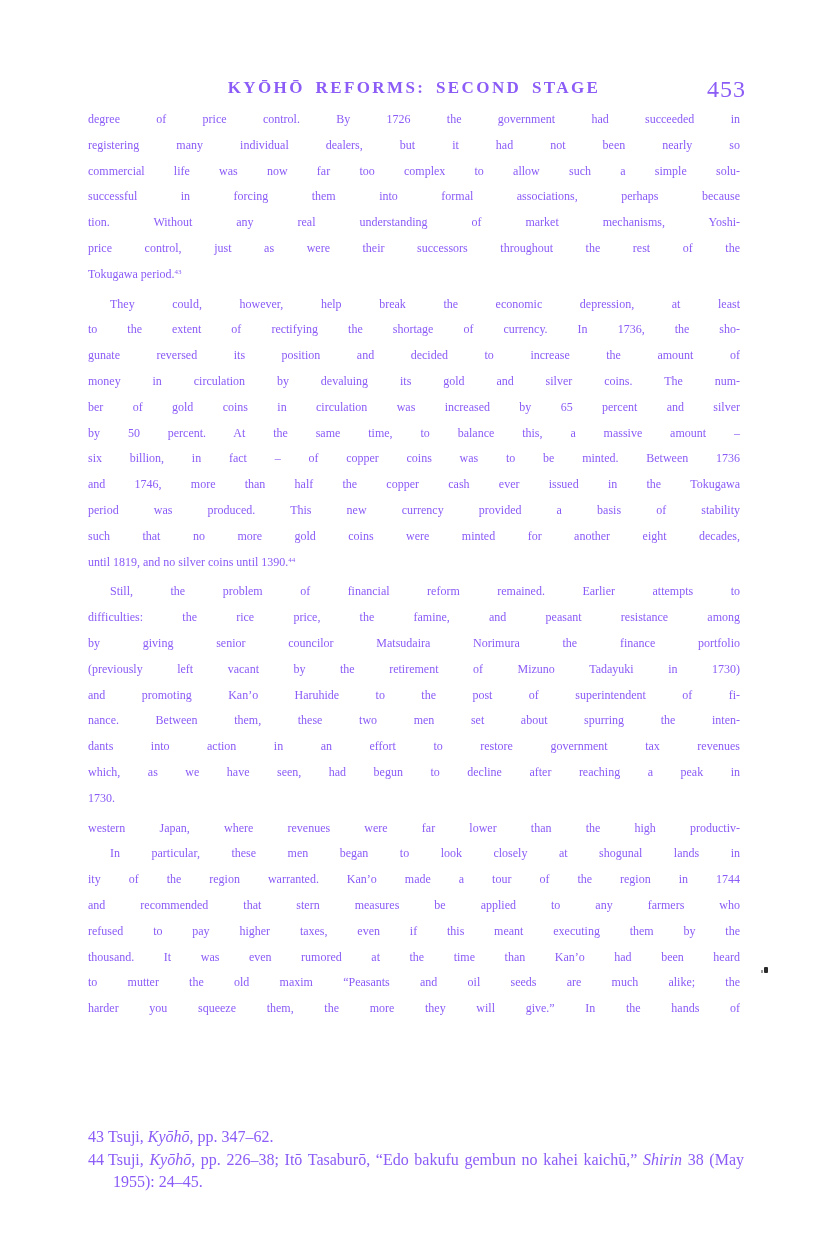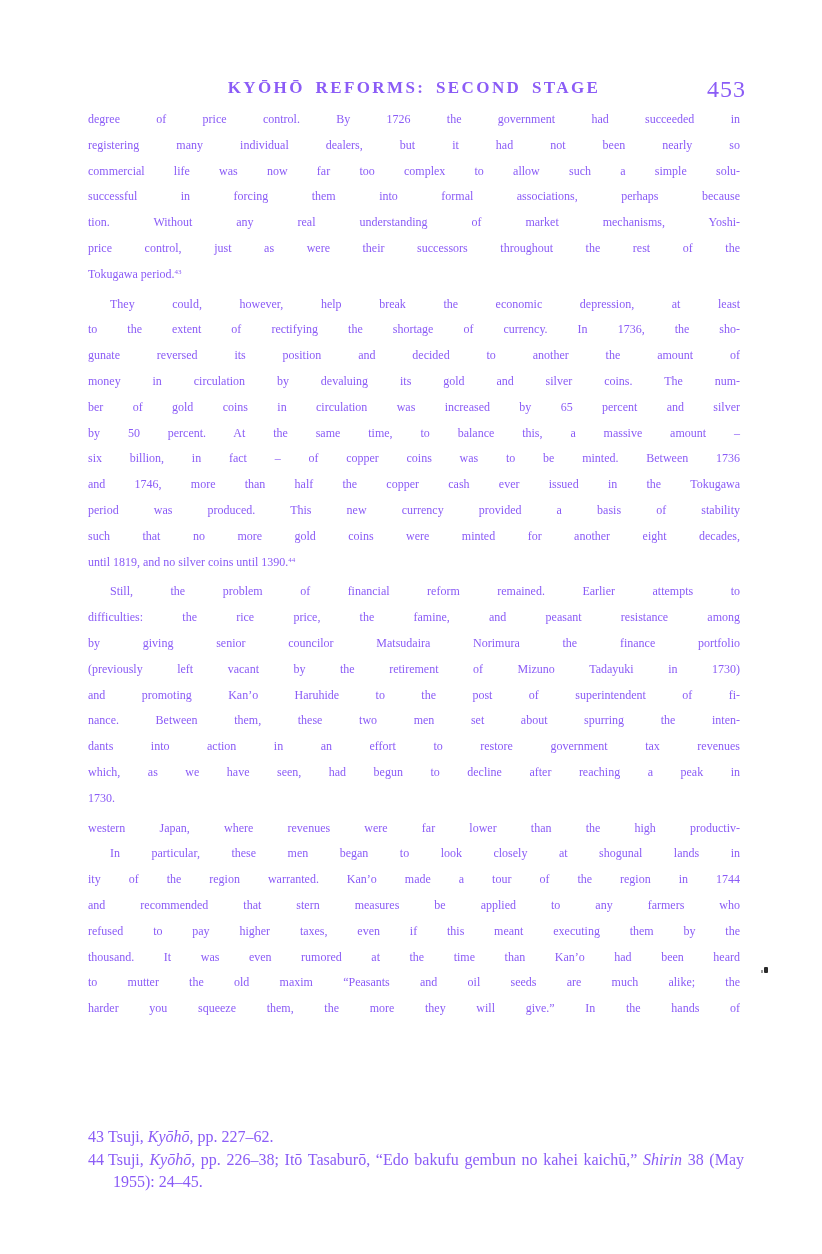--- a/index.html
+++ b/index.html
@@ -107,21 +107,21 @@
         <div class="line"><span>registering many individual dealers, but it had not been nearly so</span></div>
         <div class="line"><span>commercial life was now far too complex to allow such a simple solu-</span></div>
         <div class="line"><span>successful in forcing them into formal associations, perhaps because</span></div>
         <div class="line"><span>tion. Without any real understanding of market mechanisms, Yoshi-</span></div>
         <div class="line"><span>price control, just as were their successors throughout the rest of the</span></div>
         <div class="line flush"><span>Tokugawa period.</span><sup>43</sup></div>
       </div>
       <div class="para">
         <div class="line first-indent"><span>They could, however, help break the economic depression, at least</span></div>
         <div class="line"><span>to the extent of rectifying the shortage of currency. In 1736, the sho-</span></div>
-        <div class="line"><span>gunate reversed its position and decided to another the amount of</span></div>
+        <div class="line"><span>gunate reversed its position and decided to increase the amount of</span></div>
         <div class="line"><span>money in circulation by devaluing its gold and silver coins. The num-</span></div>
         <div class="line"><span>ber of gold coins in circulation was increased by 65 percent and silver</span></div>
         <div class="line"><span>by 50 percent. At the same time, to balance this, a massive amount –</span></div>
         <div class="line"><span>six billion, in fact – of copper coins was to be minted. Between 1736</span></div>
         <div class="line"><span>and 1746, more than half the copper cash ever issued in the Tokugawa</span></div>
         <div class="line"><span>period was produced. This new currency provided a basis of stability</span></div>
         <div class="line"><span>such that no more gold coins were minted for another eight decades,</span></div>
         <div class="line flush"><span>until 1819, and no silver coins until 1390.</span><sup>44</sup></div>
       </div>
       <div class="para">
@@ -141,19 +141,19 @@
         <div class="line"><span>ity of the region warranted. Kan’o made a tour of the region in 1744</span></div>
         <div class="line"><span>and recommended that stern measures be applied to any farmers who</span></div>
         <div class="line"><span>refused to pay higher taxes, even if this meant executing them by the</span></div>
         <div class="line"><span>thousand. It was even rumored at the time than Kan’o had been heard</span></div>
         <div class="line"><span>to mutter the old maxim “Peasants and oil seeds are much alike; the</span></div>
         <div class="line"><span>harder you squeeze them, the more they will give.” In the hands of</span></div>
       </div>
     </div>
 
   <div class="footnotes">
-      <div class="footnote"><span class="fn-num">43</span><span>Tsuji, </span><i>Kyōhō</i><span>, pp. 227–62.</span></div>
+      <div class="footnote"><span class="fn-num">43</span><span>Tsuji, </span><i>Kyōhō</i><span>, pp. 347–62.</span></div>
       <div class="footnote"><span class="fn-num">44</span><span>Tsuji, </span><i>Kyōhō</i><span>, pp. 226–38; Itō Tasaburō, “Edo bakufu gembun no kahei kaichū,” </span><i>Shirin</i><span> 38 (May 1955): 24–45.</span></div>
     </div>
 
   <div class="scan-dot"></div>
 
 </div>
 
 </body></html>

